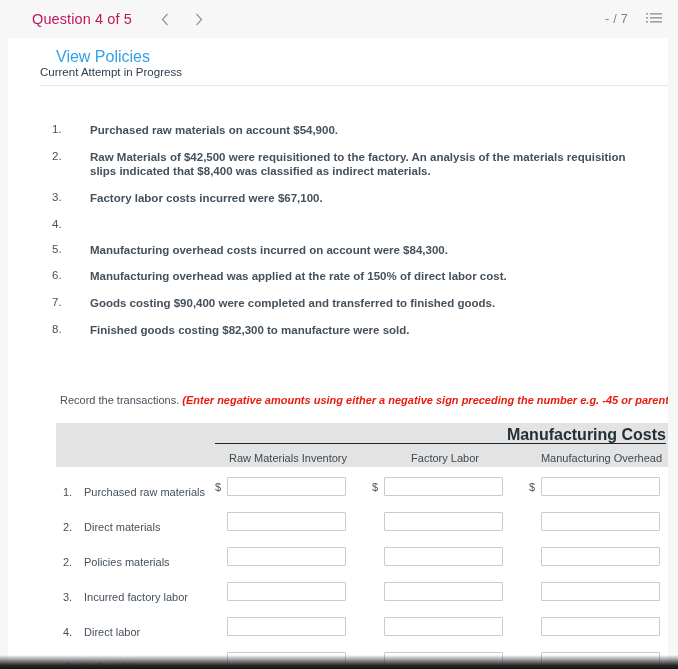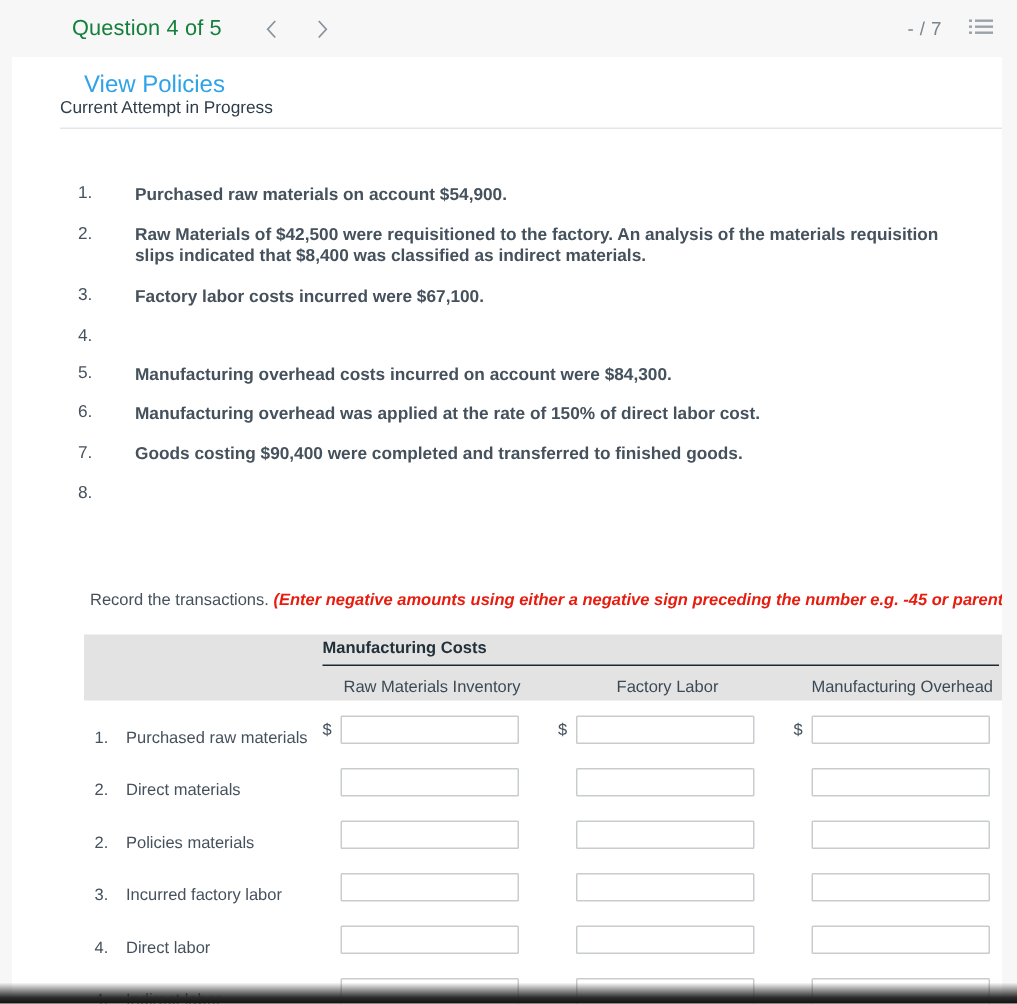--- a/index.html
+++ b/index.html
@@ -20,23 +20,23 @@
   .topbar {
     position: absolute;
     left: 0; top: 0;
     width: 678px;
     height: 38px;
     background: #f7f7f7;
     display: flex;
     align-items: center;
   }
   .q-title {
-    margin-left: 48px;
+    margin-left: 32px;
     font-size: 14.5px;
-    color: #15803d;
+    color: #be185d;
     letter-spacing: .1px;
   }
   .navbtn {
     width: 26px;
     height: 26px;
     display: flex;
     align-items: center;
     justify-content: center;
     color: #8b949c;
     font-size: 15px;
@@ -151,22 +151,22 @@
     position: absolute;
     left: 48px; top: 385px;
     width: 612px;
     height: 44px;
     background: #e3e3e3;
   }
   .mfg-costs {
     position: absolute;
     left: 207px; top: 388px;
     width: 451px;
-    text-align: left;
-    font-size: 11px;
+    text-align: right;
+    font-size: 16px;
     font-weight: bold;
     color: #22303a;
   }
   .mfg-rule {
     position: absolute;
     left: 207px; top: 405px;
     width: 451px;
     height: 1.4px;
     background: #1d2830;
   }
@@ -302,20 +302,21 @@
     <div class="tx-row">
       <div class="tx-num">6.</div>
       <div class="tx-text">Manufacturing overhead was applied at the rate of 150% of direct labor cost.</div>
     </div>
     <div class="tx-row">
       <div class="tx-num">7.</div>
       <div class="tx-text">Goods costing $90,400 were completed and transferred to finished goods.</div>
     </div>
     <div class="tx-row">
       <div class="tx-num">8.</div>
+      <div class="tx-text">Finished goods costing $82,300 to manufacture were sold.</div>
     </div>
   </div>
 
   <div class="record-line">
     <span>Record the transactions.</span>
     <span class="record-hint">(Enter negative amounts using either a negative sign preceding the number e.g. -45 or parentheses e.g. (45).)</span>
   </div>
 
   <div class="tbl-head"></div>
   <div class="mfg-costs">Manufacturing Costs</div>

